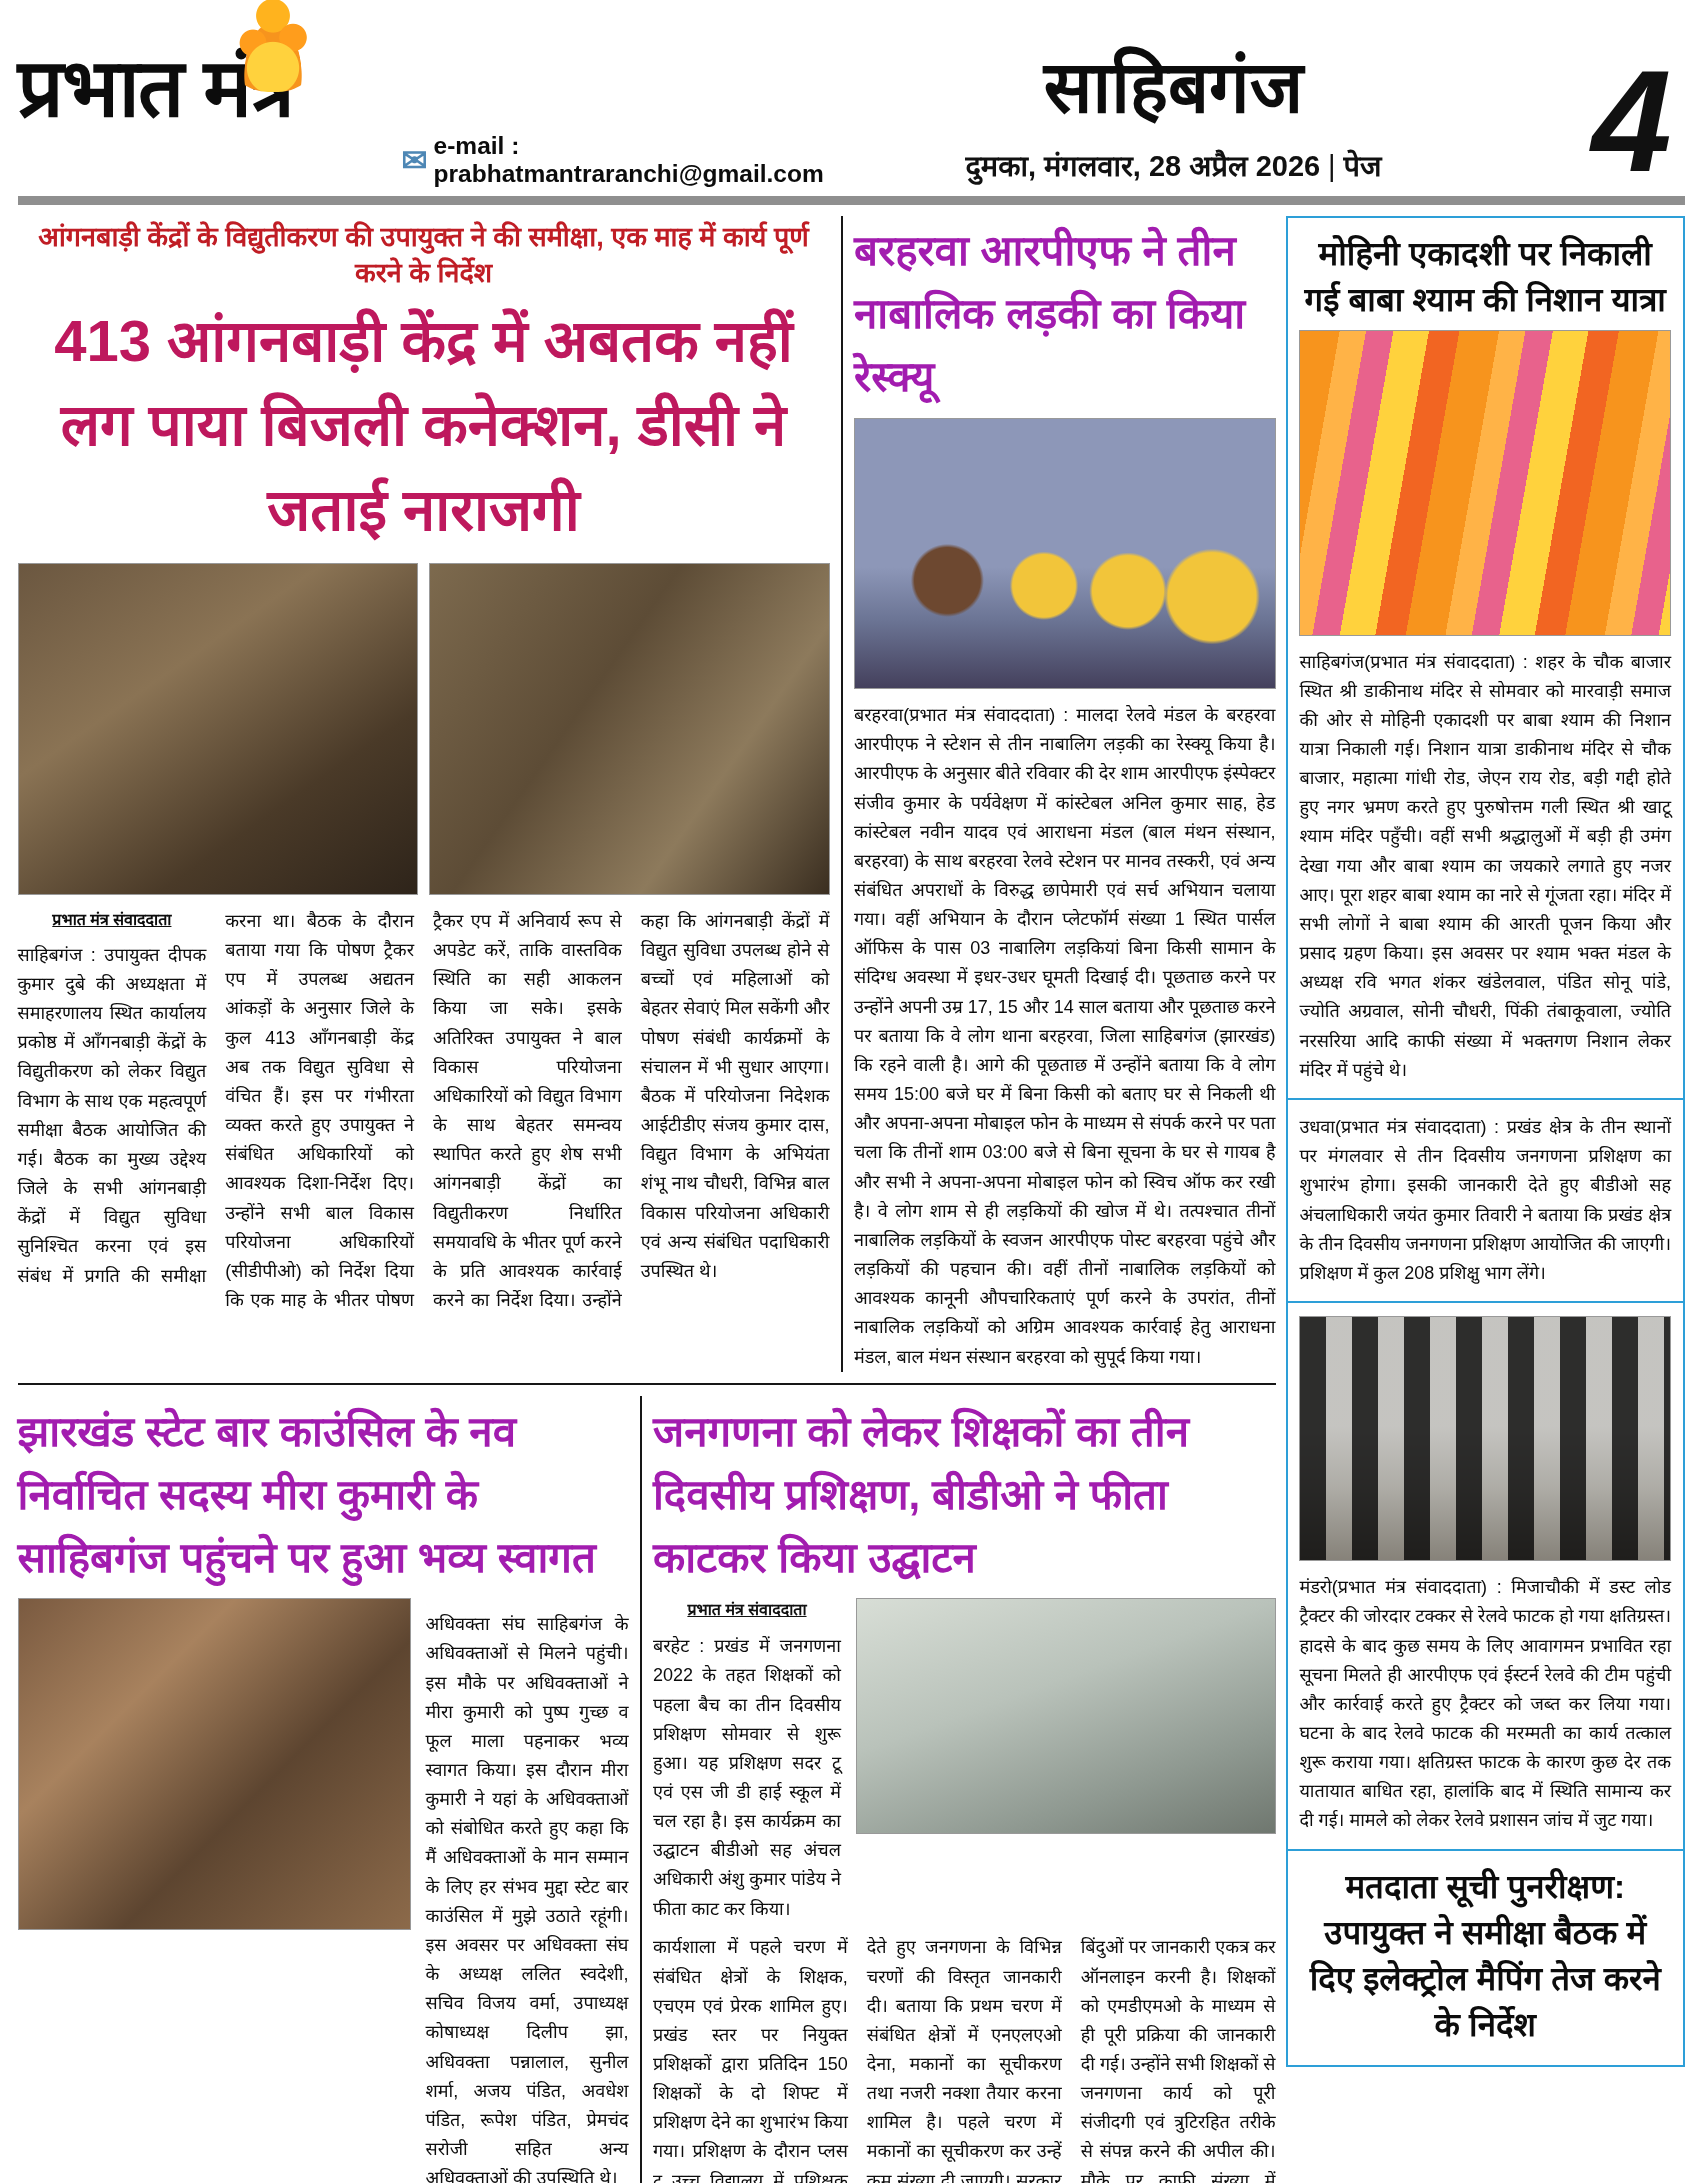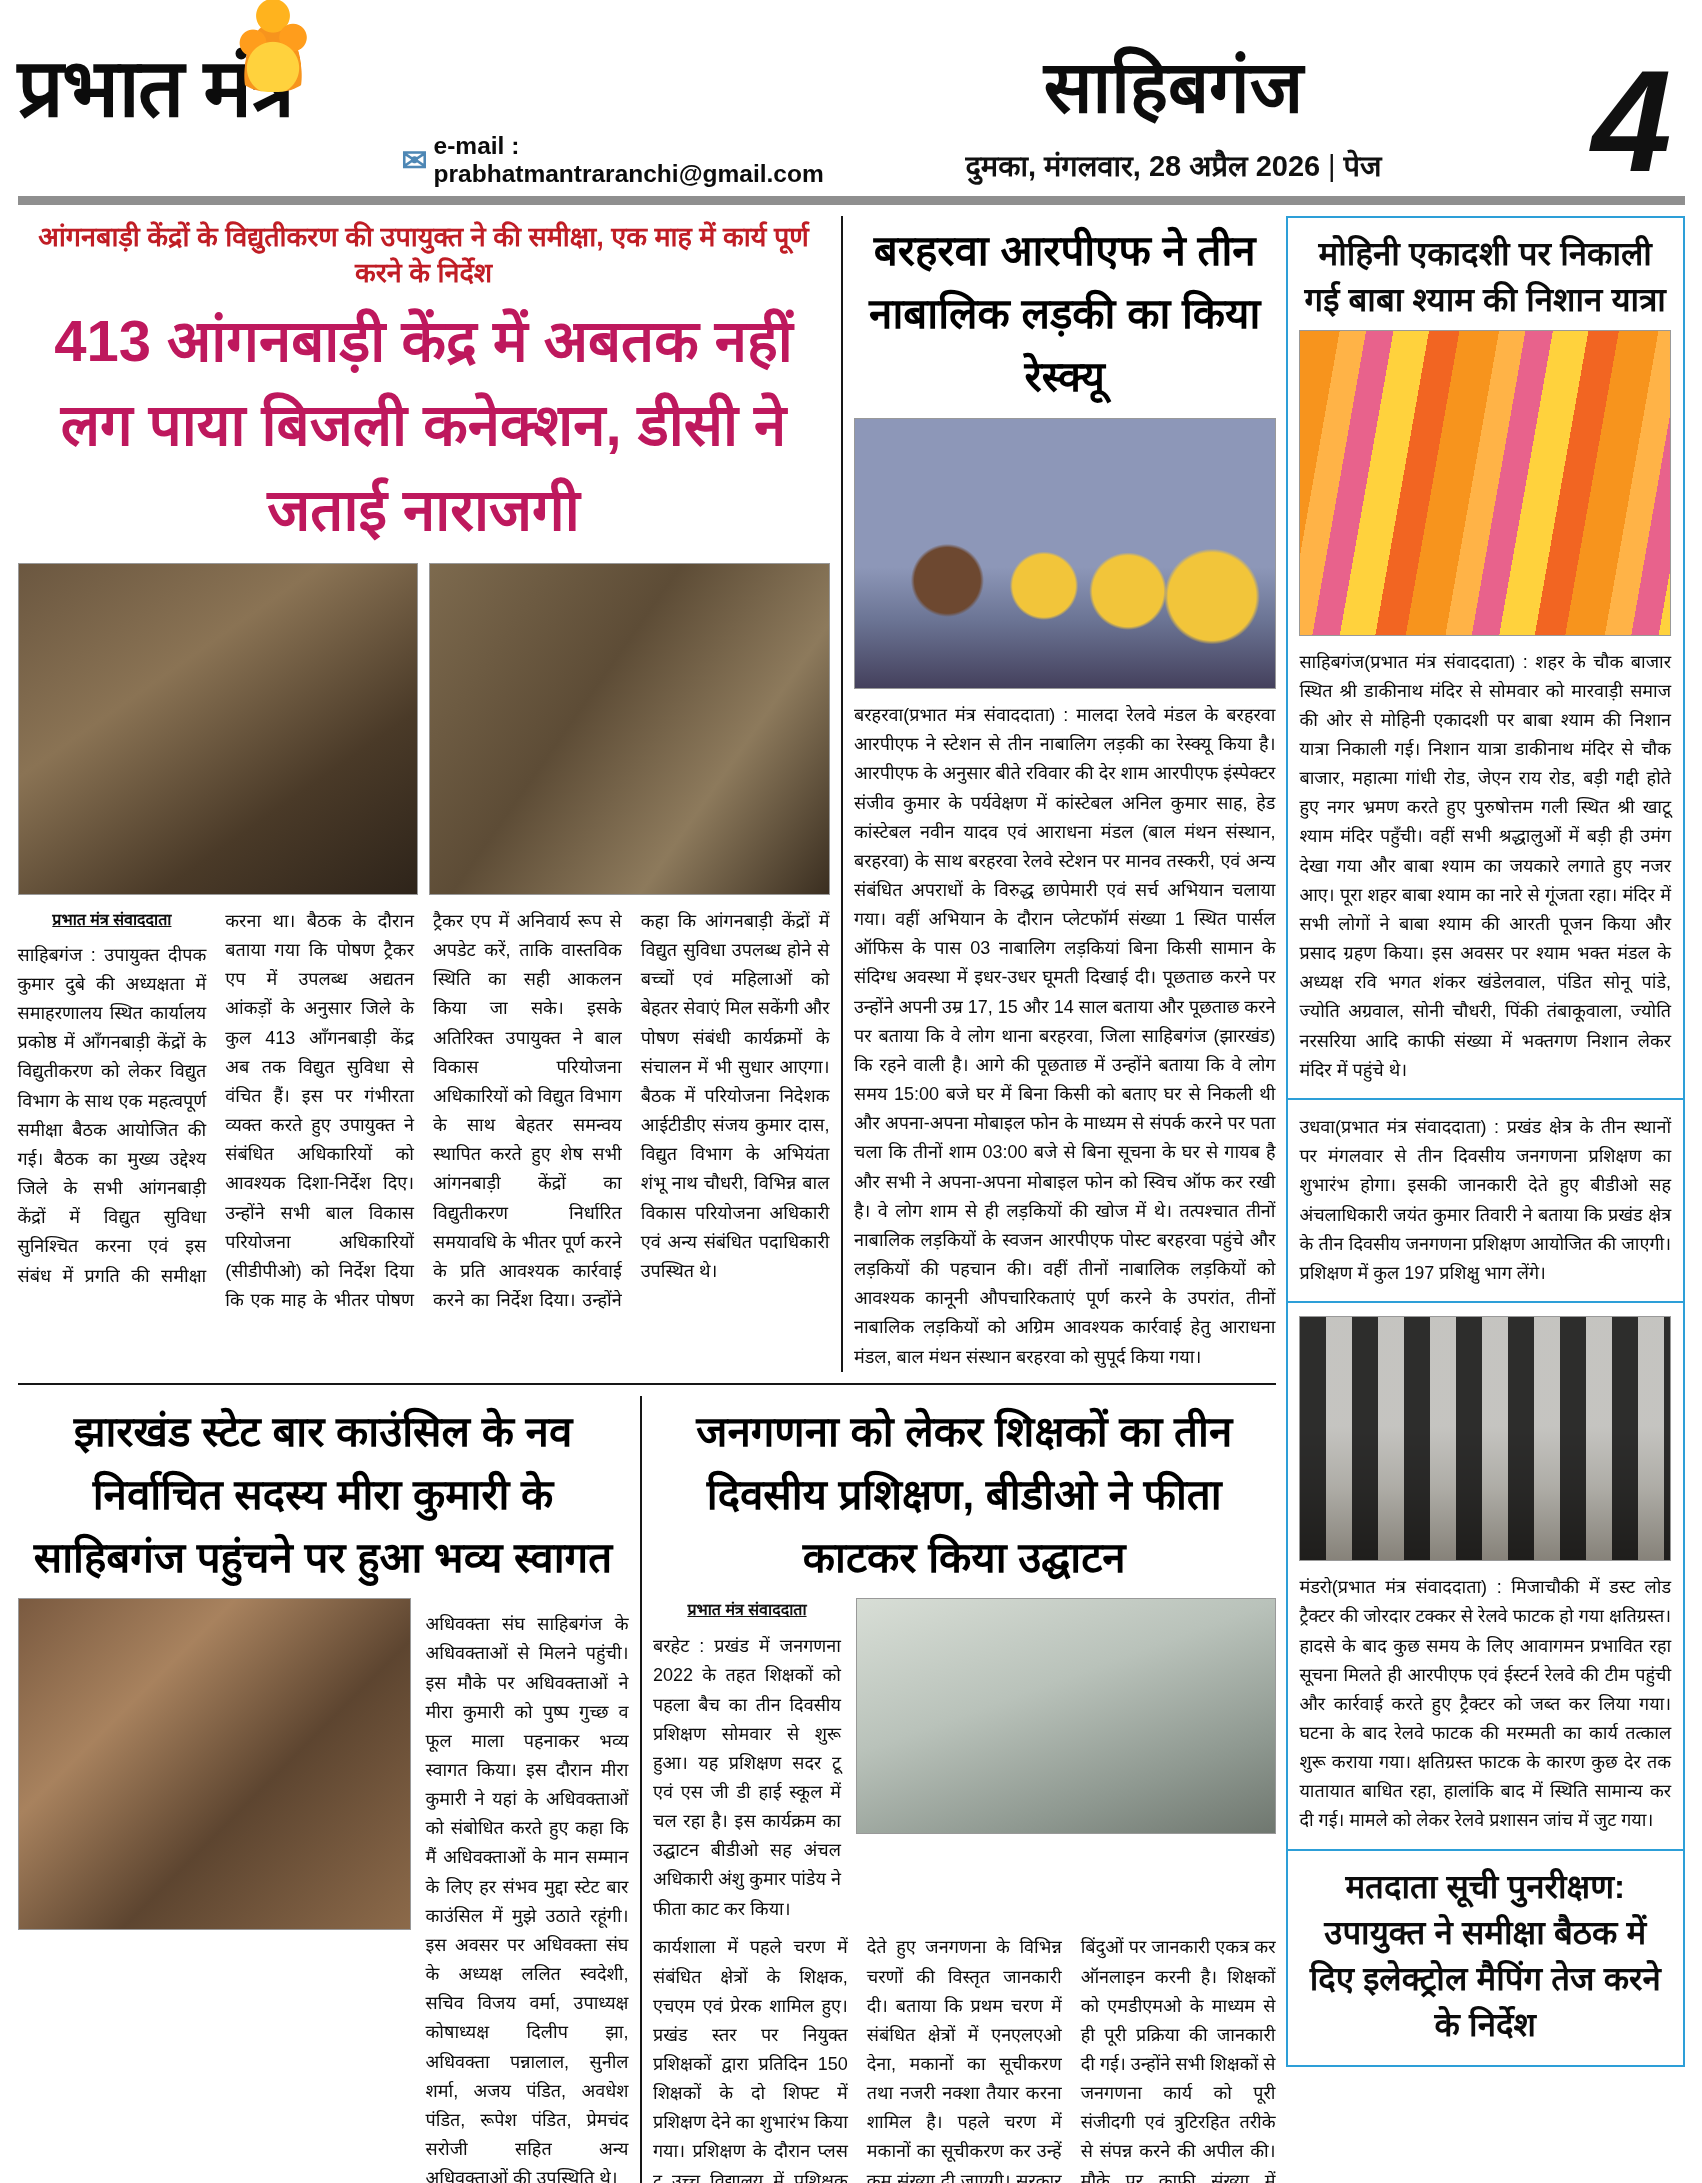--- a/index.html
+++ b/index.html
@@ -25,21 +25,21 @@
   .email-icon{font-size:31px;color:#4d87b5;}
   .edition-block{text-align:center;flex:1;padding-bottom:4.4px;}
   .edition{font-size:72px;font-weight:900;color:#0c0c0c;line-height:1.1;}
   .date-row{font-size:29px;font-weight:800;margin-top:17.5px;}
   .date-sep{display:inline-block;margin:0 7.9px;font-weight:400;}
   .pagenum{font-size:144px;font-weight:900;font-style:italic;line-height:.8;padding:0 13px 8.7px 26px;}
   .masthead-rule{height:8.7px;background:#8f8f8f;margin:7.9px 0 11.4px 0;}
   
   .kicker{color:#c01d25;font-size:27px;font-weight:800;text-align:center;line-height:1.35;margin:2.6px 0 7.9px 0;}
   .h-xl{font-size:58px;font-weight:900;text-align:center;line-height:1.45;color:#be185d;margin:4.4px 0 11.4px 0;}
-  .h-l{font-size:42px;font-weight:900;text-align:center;line-height:1.5;color:#000000;margin:3.5px 0 9.6px 0;}
+  .h-l{font-size:42px;font-weight:900;text-align:left;line-height:1.5;color:#a21caf;margin:3.5px 0 9.6px 0;}
   .h-m{font-size:33px;font-weight:900;text-align:left;line-height:1.35;color:#0c0c0c;margin:2.6px 0 6.1px 0;}
   .byline{font-size:16px;font-weight:800;text-decoration:underline;text-align:center;margin:0 0 7.9px 0;}
   .body-text{font-size:18px;line-height:1.62;text-align:justify;color:#0c0c0c;margin-top:12px;}
   .cols-4{column-count:4;column-gap:19px;}
   .cols-3{column-count:3;column-gap:19px;}
   .photo{background:#c9c2b4;border:0.4px solid #999;box-sizing:border-box;}
   .hrule{height:1.7px;background:#161616;margin:11.4px 0;}
   .vrule{width:1.7px;background:#161616;align-self:stretch;margin:0 11.4px;}
   
   .content{display:flex;align-items:flex-start;}
@@ -150,21 +150,21 @@
     </div>
 
     <aside class="right-rail rail">
       <section>
         <h3 class="h-m">मोहिनी एकादशी पर निकाली गई बाबा श्याम की निशान यात्रा</h3>
         <div class="photo ph-flags"></div>
         <div class="body-text">साहिबगंज(प्रभात मंत्र संवाददाता) : शहर के चौक बाजार स्थित श्री डाकीनाथ मंदिर से सोमवार को मारवाड़ी समाज की ओर से मोहिनी एकादशी पर बाबा श्याम की निशान यात्रा निकाली गई। निशान यात्रा डाकीनाथ मंदिर से चौक बाजार, महात्मा गांधी रोड, जेएन राय रोड, बड़ी गद्दी होते हुए नगर भ्रमण करते हुए पुरुषोत्तम गली स्थित श्री खाटू श्याम मंदिर पहुँची। वहीं सभी श्रद्धालुओं में बड़ी ही उमंग देखा गया और बाबा श्याम का जयकारे लगाते हुए नजर आए। पूरा शहर बाबा श्याम का नारे से गूंजता रहा। मंदिर में सभी लोगों ने बाबा श्याम की आरती पूजन किया और प्रसाद ग्रहण किया। इस अवसर पर श्याम भक्त मंडल के अध्यक्ष रवि भगत शंकर खंडेलवाल, पंडित सोनू पांडे, ज्योति अग्रवाल, सोनी चौधरी, पिंकी तंबाकूवाला, ज्योति नरसरिया आदि काफी संख्या में भक्तगण निशान लेकर मंदिर में पहुंचे थे।</div>
       </section>
       <div class="rail-sep"></div>
       <section>
-        <div class="body-text">उधवा(प्रभात मंत्र संवाददाता) : प्रखंड क्षेत्र के तीन स्थानों पर मंगलवार से तीन दिवसीय जनगणना प्रशिक्षण का शुभारंभ होगा। इसकी जानकारी देते हुए बीडीओ सह अंचलाधिकारी जयंत कुमार तिवारी ने बताया कि प्रखंड क्षेत्र के तीन दिवसीय जनगणना प्रशिक्षण आयोजित की जाएगी। प्रशिक्षण में कुल 197 प्रशिक्षु भाग लेंगे।</div>
+        <div class="body-text">उधवा(प्रभात मंत्र संवाददाता) : प्रखंड क्षेत्र के तीन स्थानों पर मंगलवार से तीन दिवसीय जनगणना प्रशिक्षण का शुभारंभ होगा। इसकी जानकारी देते हुए बीडीओ सह अंचलाधिकारी जयंत कुमार तिवारी ने बताया कि प्रखंड क्षेत्र के तीन दिवसीय जनगणना प्रशिक्षण आयोजित की जाएगी। प्रशिक्षण में कुल 208 प्रशिक्षु भाग लेंगे।</div>
       </section>
       <div class="rail-sep"></div>
       <section>
         <div class="photo ph-gate"></div>
         <div class="body-text">मंडरो(प्रभात मंत्र संवाददाता) : मिजाचौकी में डस्ट लोड ट्रैक्टर की जोरदार टक्कर से रेलवे फाटक हो गया क्षतिग्रस्त। हादसे के बाद कुछ समय के लिए आवागमन प्रभावित रहा सूचना मिलते ही आरपीएफ एवं ईस्टर्न रेलवे की टीम पहुंची और कार्रवाई करते हुए ट्रैक्टर को जब्त कर लिया गया। घटना के बाद रेलवे फाटक की मरम्मती का कार्य तत्काल शुरू कराया गया। क्षतिग्रस्त फाटक के कारण कुछ देर तक यातायात बाधित रहा, हालांकि बाद में स्थिति सामान्य कर दी गई। मामले को लेकर रेलवे प्रशासन जांच में जुट गया।</div>
       </section>
       <div class="rail-sep"></div>
       <section>
         <h3 class="h-m">मतदाता सूची पुनरीक्षण: उपायुक्त ने समीक्षा बैठक में दिए इलेक्ट्रोल मैपिंग तेज करने के निर्देश</h3>
 

